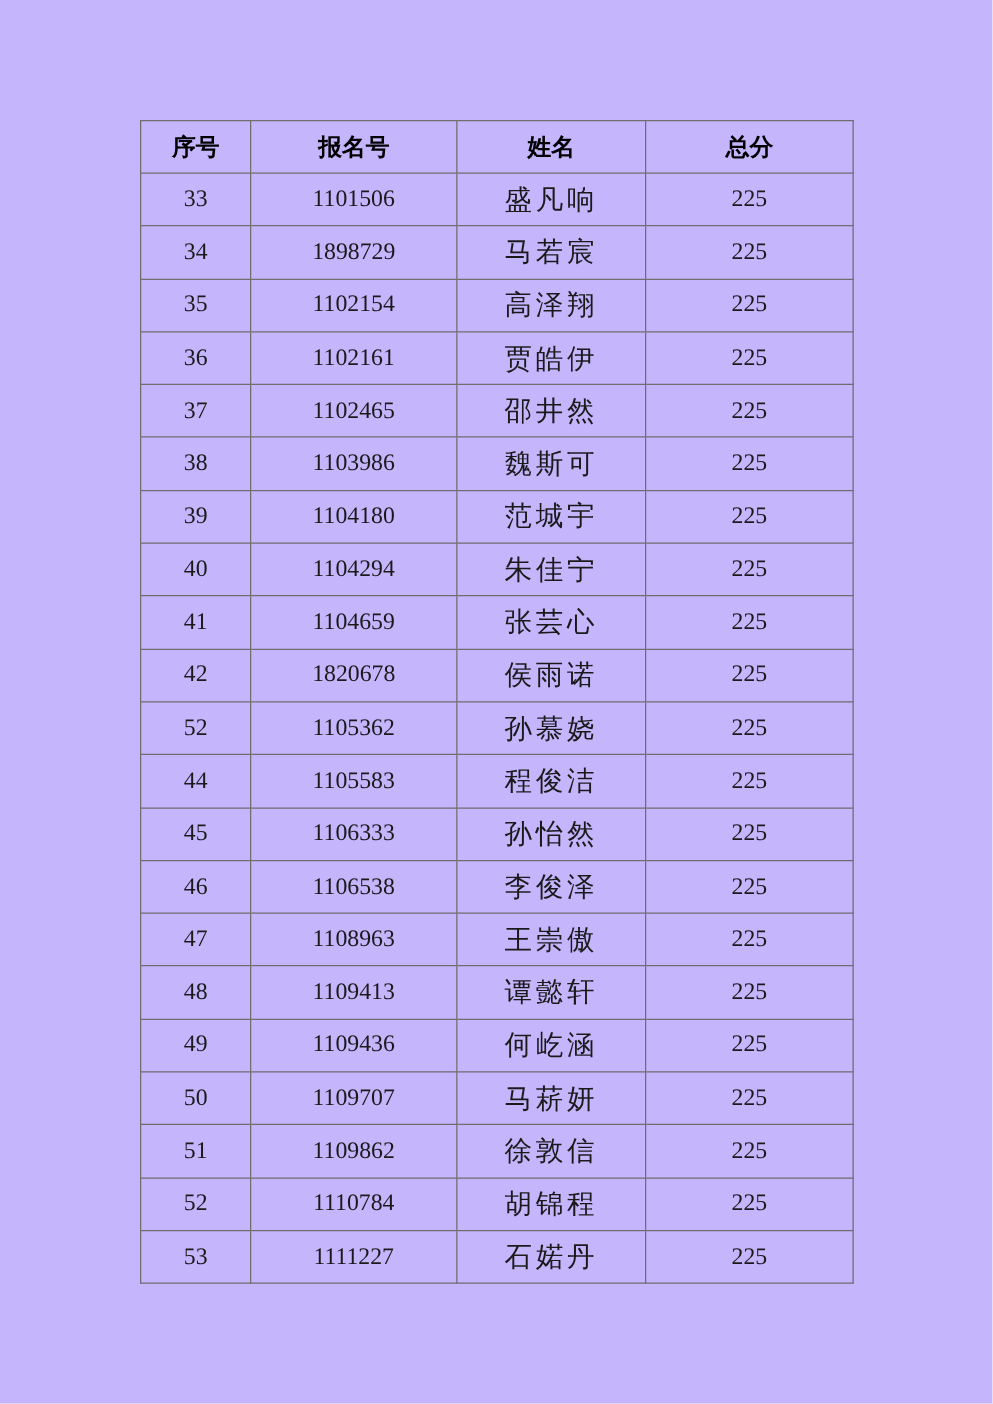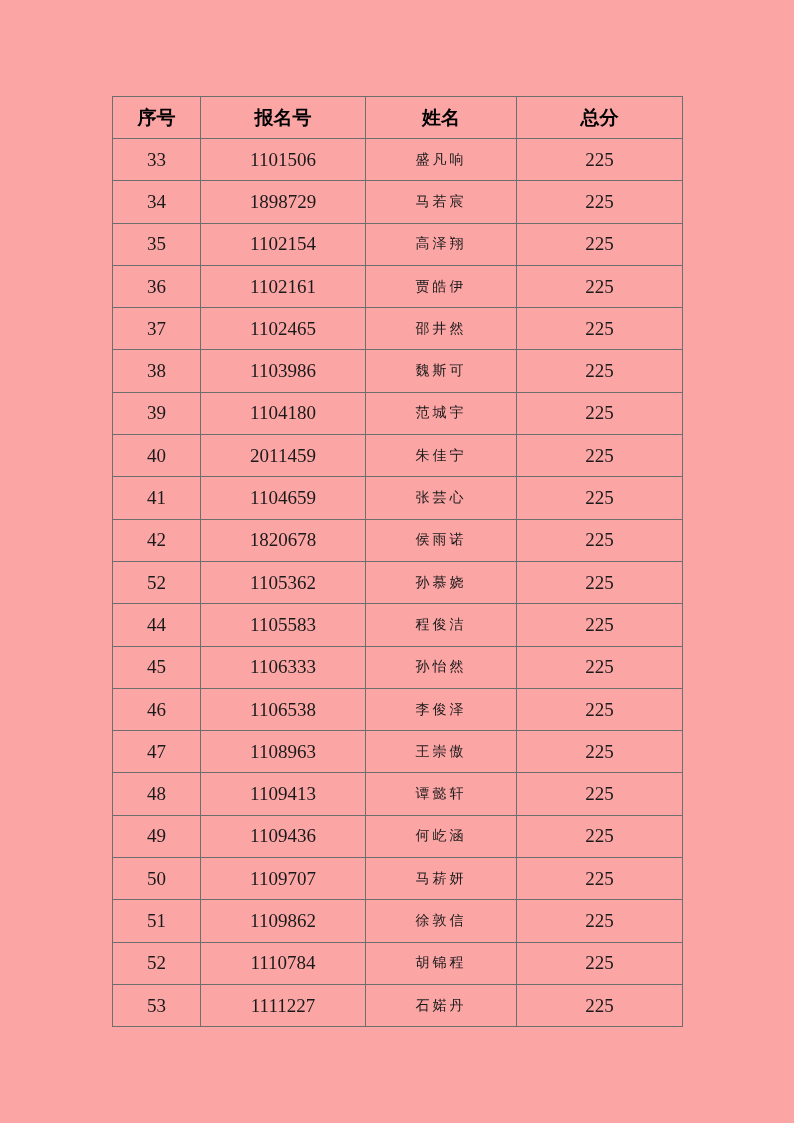--- a/index.html
+++ b/index.html
@@ -12,21 +12,21 @@
       height: 1123px;
       position: relative;
       overflow: hidden;
     }
     .page {
       position: absolute;
       left: 0;
       top: 0;
       width: 794px;
       height: 1123px;
-      background: #fca5a5;
+      background: #c4b5fd;
     }
     table.score-table {
       position: absolute;
       left: 112px;
       top: 96px;
       width: 570px;
       border-collapse: collapse;
       table-layout: fixed;
     }
     table.score-table col.c1 { width: 88px; }
@@ -49,21 +49,21 @@
       color: #000000;
     }
     table.score-table td {
       height: 41.3px;
       font-family: "Liberation Serif", "DejaVu Serif", serif;
       font-size: 19px;
     }
     table.score-table td.name {
       font-family: Liberation Sans, sans-serif;
       letter-spacing: 3px;
-      font-size: 14px;
+      font-size: 22px;
     }
   </style>
 </head>
 <body>
 
 <div class="page">
   <table class="score-table">
     <colgroup>
       <col class="c1">
         <col class="c2">
@@ -116,21 +116,21 @@
           <td>225</td>
         </tr>
         <tr>
           <td>39</td>
           <td>1104180</td>
           <td class="name">范城宇</td>
           <td>225</td>
         </tr>
         <tr>
           <td>40</td>
-          <td>2011459</td>
+          <td>1104294</td>
           <td class="name">朱佳宁</td>
           <td>225</td>
         </tr>
         <tr>
           <td>41</td>
           <td>1104659</td>
           <td class="name">张芸心</td>
           <td>225</td>
         </tr>
         <tr>

